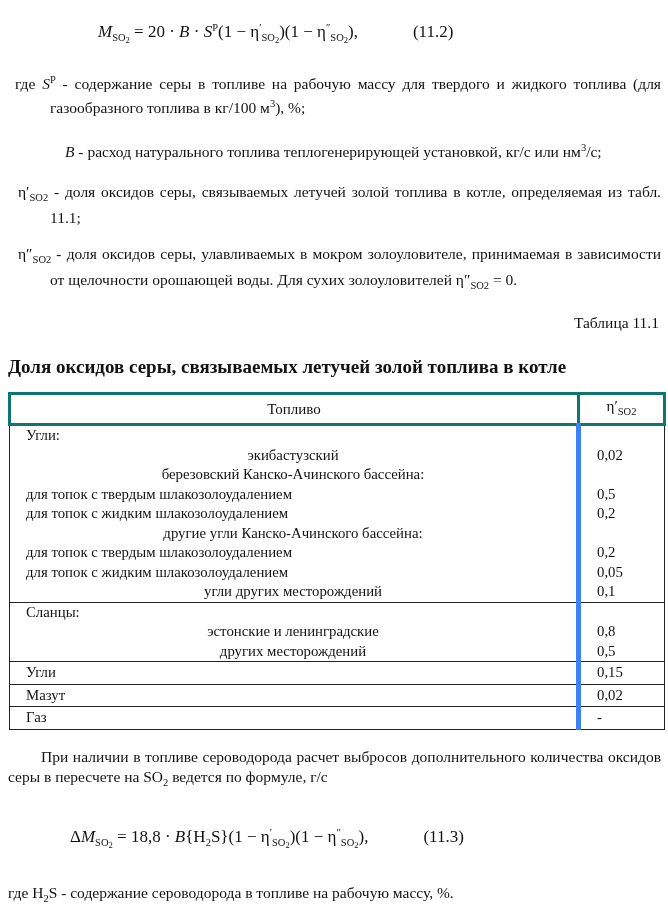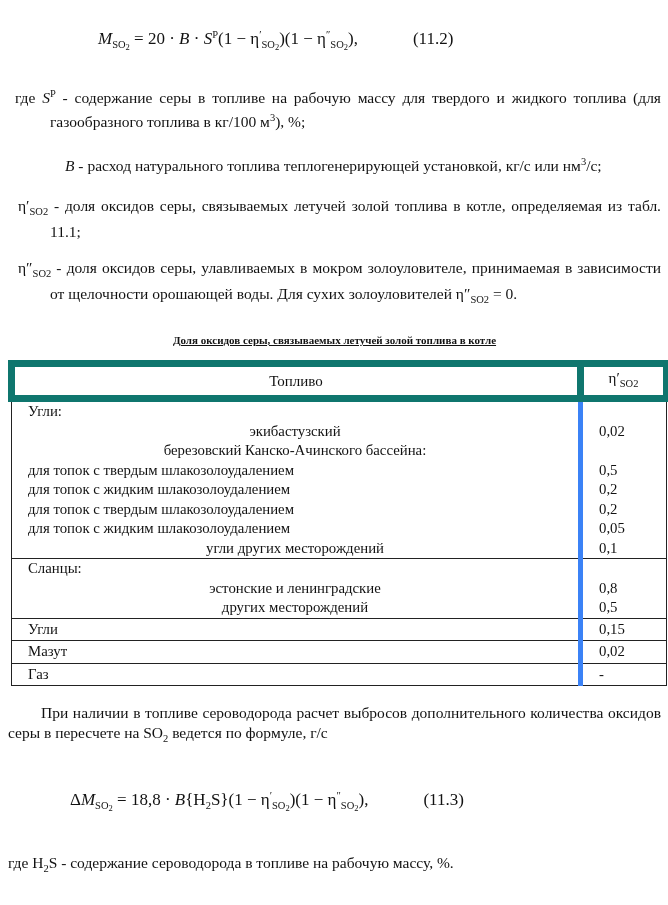--- a/index.html
+++ b/index.html
@@ -13,32 +13,32 @@
   .para { font-size:15.5px; line-height:20px; text-align:justify; margin:0; }
   .def  { margin-left:42px; text-indent:-35px; }            
   .def-b { margin-left:42px; text-indent:15px; }
 
   
   .sb  { font-size:10.5px; vertical-align:-4px; letter-spacing:0; }
   .sb .d2 { font-size:8.5px; vertical-align:-2px; }
   .sp  { font-size:10.5px; vertical-align:6px; }
 
   
-  .formula { font-size:17px; line-height:34px; white-space:nowrap; }
+  .formula { font-size:17px; line-height:20px; white-space:nowrap; }
   .f1 { margin:8px 0 0 90px; }
   .f2 { margin:30px 0 0 62px; }
   .var { font-style:italic; }
   .fnum { margin-left:55px; }
 
   .tbl-label { margin-top:18px; font-size:15.5px; text-align:right; padding-right:2px; }
-  .tbl-title { margin-top:24px; font-size:11px; font-weight:bold; text-align:center;text-decoration:underline; }
+  .tbl-title { margin-top:24px; font-size:19px; font-weight:bold; text-align:left; }
 
   table.tbl { margin-top:14px; width:655px; border-collapse:collapse; table-layout:fixed; font-size:14.8px; }
   table.tbl { border:1.5px solid #222; }
-  table.tbl thead th { border:7px solid #0f766e; font-weight:normal; line-height:22px; padding:0; text-align:center; font-size:15px; }
+  table.tbl thead th { border:3px solid #0f766e; font-weight:normal; line-height:22px; padding:0; text-align:center; font-size:15px; }
   table.tbl tbody { border:1px solid #222; }
   table.tbl td { padding:0 16px; line-height:19.5px; vertical-align:top; }
   table.tbl td.val { text-align:left; border-left:5px solid #3b82f6; }
   table.tbl th.val-h { border-left:1px solid #222;font-family:Liberation Serif, serif; }
   table.tbl tbody.single td { padding-top:1px; padding-bottom:1px; }
   td.ind0 { padding-left:4px; }
   td.ind1 { padding-left:28px;text-align:center; }
   td.ind2 { padding-left:56px; }
 
   .p-fin { margin-top:17px; text-indent:33px; }
@@ -62,20 +62,21 @@
   </p>
 
   <p class="para def" style="margin-top:20px; text-indent:-32px;">
     <span>η′</span><span class="sb">SO2</span><span> - доля оксидов серы, связываемых летучей золой топлива в котле, определяемая из табл. 11.1;</span>
   </p>
 
   <p class="para def" style="margin-top:16px; text-indent:-32px;">
     <span>η″</span><span class="sb">SO2</span><span> - доля оксидов серы, улавливаемых в мокром золоуловителе, принимаемая в зависимости от щелочности орошающей воды. Для сухих золоуловителей η″</span><span class="sb">SO2</span><span> = 0.</span>
   </p>
 
+  <div class="tbl-label">Таблица 11.1</div>
 
   <div class="tbl-title">Доля оксидов серы, связываемых летучей золой топлива в котле</div>
 
   <table class="tbl">
     <colgroup>
       <col style="width:569px">
         <col style="width:86px">
     </colgroup>
     <thead>
       <tr>
@@ -96,20 +97,24 @@
           <td class="fuel ind1">березовский Канско-Ачинского бассейна:</td>
           <td class="val">&nbsp;</td>
         </tr>
         <tr>
           <td class="fuel ind2">для топок с твердым шлакозолоудалением</td>
           <td class="val">0,5</td>
         </tr>
         <tr>
           <td class="fuel ind2">для топок с жидким шлакозолоудалением</td>
           <td class="val">0,2</td>
+        </tr>
+        <tr>
+          <td class="fuel ind1">другие угли Канско-Ачинского бассейна:</td>
+          <td class="val">&nbsp;</td>
         </tr>
         <tr>
           <td class="fuel ind2">для топок с твердым шлакозолоудалением</td>
           <td class="val">0,2</td>
         </tr>
         <tr>
           <td class="fuel ind2">для топок с жидким шлакозолоудалением</td>
           <td class="val">0,05</td>
         </tr>
         <tr>

